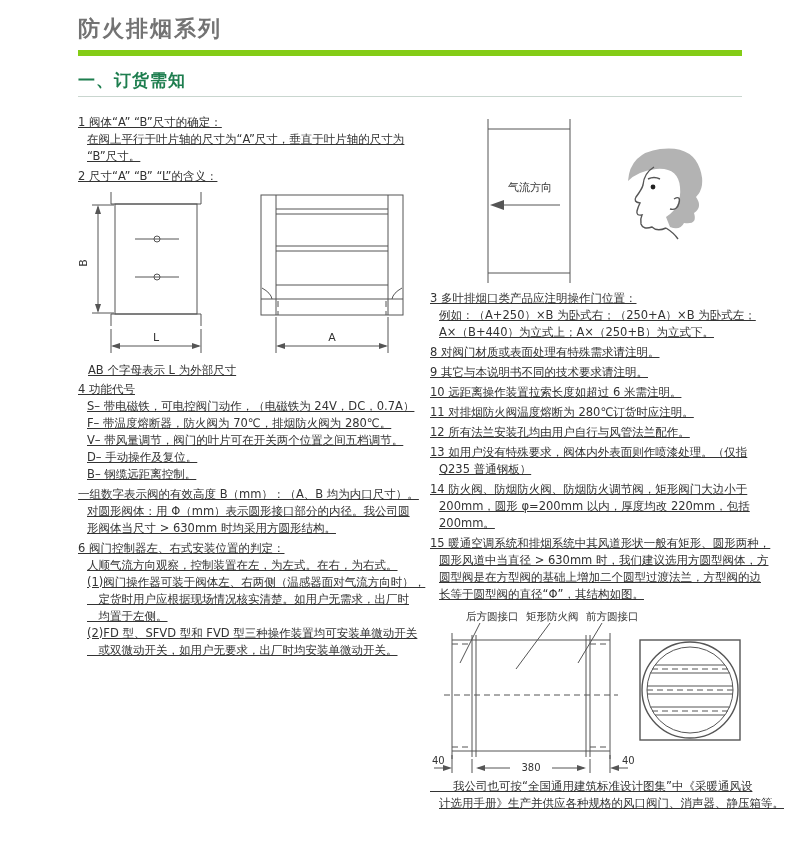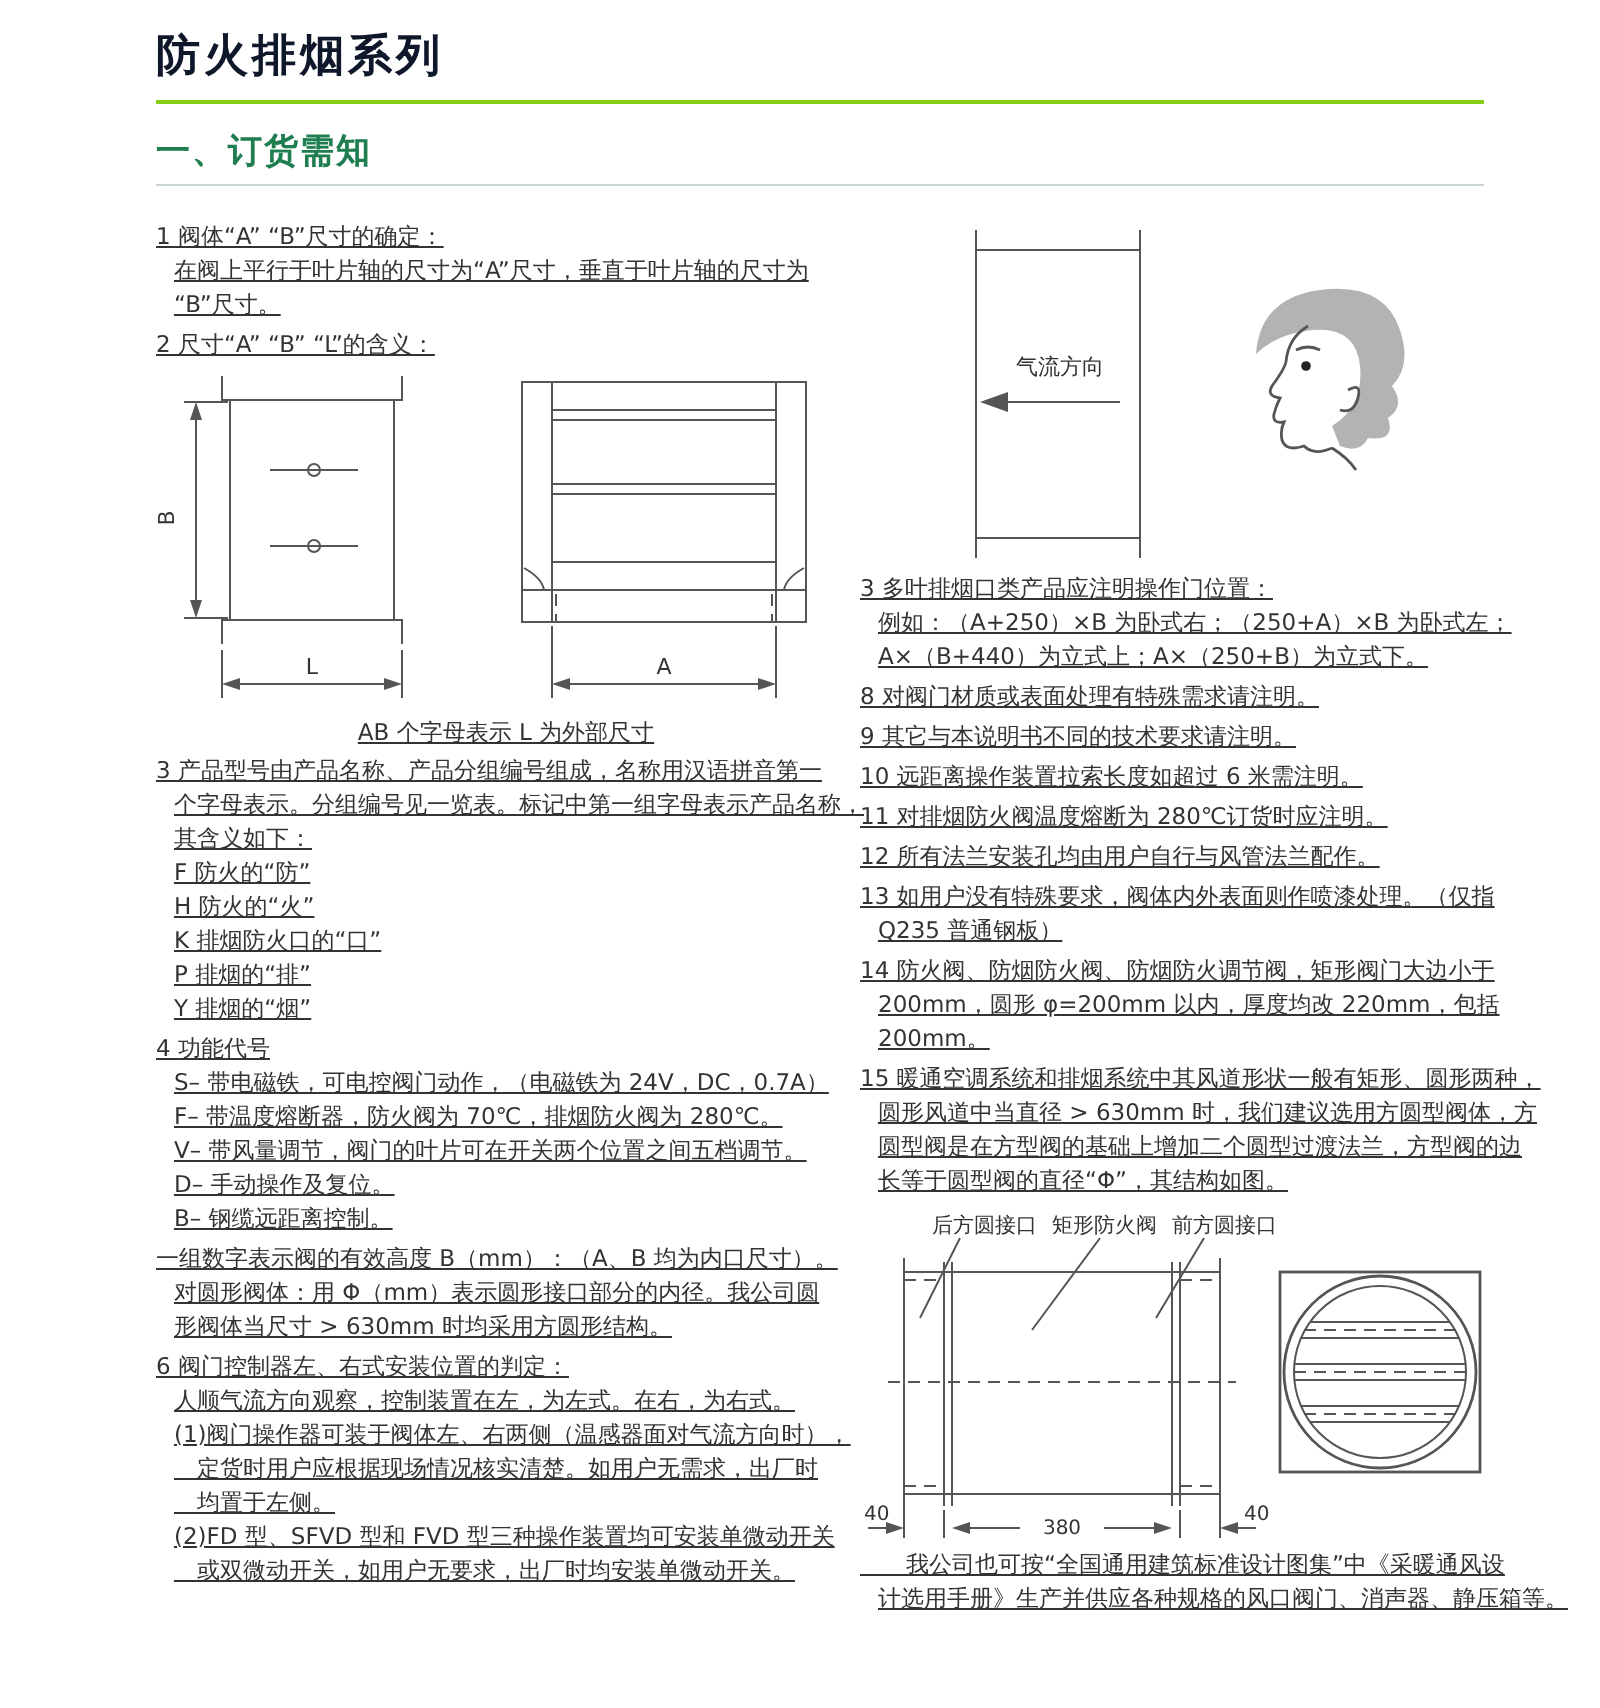--- a/index.html
+++ b/index.html
@@ -3,37 +3,37 @@
 <meta charset="utf-8">
 <style>
   html,body{margin:0;padding:0;background:#ffffff;}
   .page{
     position:relative;width:800px;height:854px;background:#ffffff;
     font-family:"DejaVu Sans","Liberation Sans",sans-serif;
     color:#333;overflow:hidden;box-sizing:border-box;
     padding:14px 58px 0 78px;
   }
   .title{
-    margin:0;color:#0f172a;font-size:22px;font-weight:bold;
+    margin:0;color:#737373;font-size:22px;font-weight:bold;
     letter-spacing:2px;line-height:30px;
-    border-bottom:2px solid #84cc16;padding-bottom:6px;
+    border-bottom:6px solid #84cc16;padding-bottom:6px;
   }
   .section{
     margin:13px 0 0 0;color:#1e7e4f;font-size:17px;font-weight:bold;
     letter-spacing:1px;line-height:22px;
     border-bottom:1px solid #c9d6cf;padding-bottom:5px;
   }
   .cols{display:flex;gap:12px;margin-top:14px;text-decoration:underline;}
   .col{flex:0 0 auto;}
   .col.left{width:340px;}
   .col.right{width:312px;}
   .para{font-size:11.5px;line-height:17px;margin:3px 0;}
   .para .ln{white-space:nowrap;letter-spacing:0;}
   .para .ln + .ln{padding-left:9px;}
-  .fig{margin:4px 0 2px 0;text-align:center;}
+  .fig{margin:4px 0 2px 0;}
   figure{margin:0;}
   .cap{font-size:11.5px;color:#333;padding-left:10px;margin-top:2px;}
   svg{display:block;}
   .s{stroke:#555;stroke-width:1;fill:none;}
   .s2{stroke:#555;stroke-width:1.4;fill:none;}
   .dash{stroke:#555;stroke-width:1;fill:none;stroke-dasharray:6 4;}
   .arr{fill:#555;stroke:none;}
   .svgtext{font-family:"DejaVu Sans","Liberation Sans",sans-serif;fill:#333;}
 </style>
 </head>
@@ -98,30 +98,20 @@
           <line class="s" x1="198" y1="128" x2="198" y2="164"></line>
           <line class="s" x1="310" y1="128" x2="310" y2="164"></line>
           <line class="s" x1="200" y1="157" x2="308" y2="157"></line>
           <polygon class="arr" points="198,157 207,154 207,160"></polygon>
           <polygon class="arr" points="310,157 301,154 301,160"></polygon>
           <text class="svgtext" x="254" y="152" font-size="11" text-anchor="middle">A</text>
         </svg>
         <figcaption class="cap">AB 个字母表示 L 为外部尺寸</figcaption>
       </figure>
 
-      <div class="para">
-          <div class="ln">3 产品型号由产品名称、产品分组编号组成，名称用汉语拼音第一</div>
-          <div class="ln">个字母表示。分组编号见一览表。标记中第一组字母表示产品名称，</div>
-          <div class="ln">其含义如下：</div>
-          <div class="ln">F 防火的“防”</div>
-          <div class="ln">H 防火的“火”</div>
-          <div class="ln">K 排烟防火口的“口”</div>
-          <div class="ln">P 排烟的“排”</div>
-          <div class="ln">Y 排烟的“烟”</div>
-        </div>
       <div class="para">
           <div class="ln">4 功能代号</div>
           <div class="ln">S– 带电磁铁，可电控阀门动作，（电磁铁为 24V，DC，0.7A）</div>
           <div class="ln">F– 带温度熔断器，防火阀为 70℃，排烟防火阀为 280℃。</div>
           <div class="ln">V– 带风量调节，阀门的叶片可在开关两个位置之间五档调节。</div>
           <div class="ln">D– 手动操作及复位。</div>
           <div class="ln">B– 钢缆远距离控制。</div>
         </div>
       <div class="para">
           <div class="ln">一组数字表示阀的有效高度 B（mm）：（A、B 均为内口尺寸）。</div>

